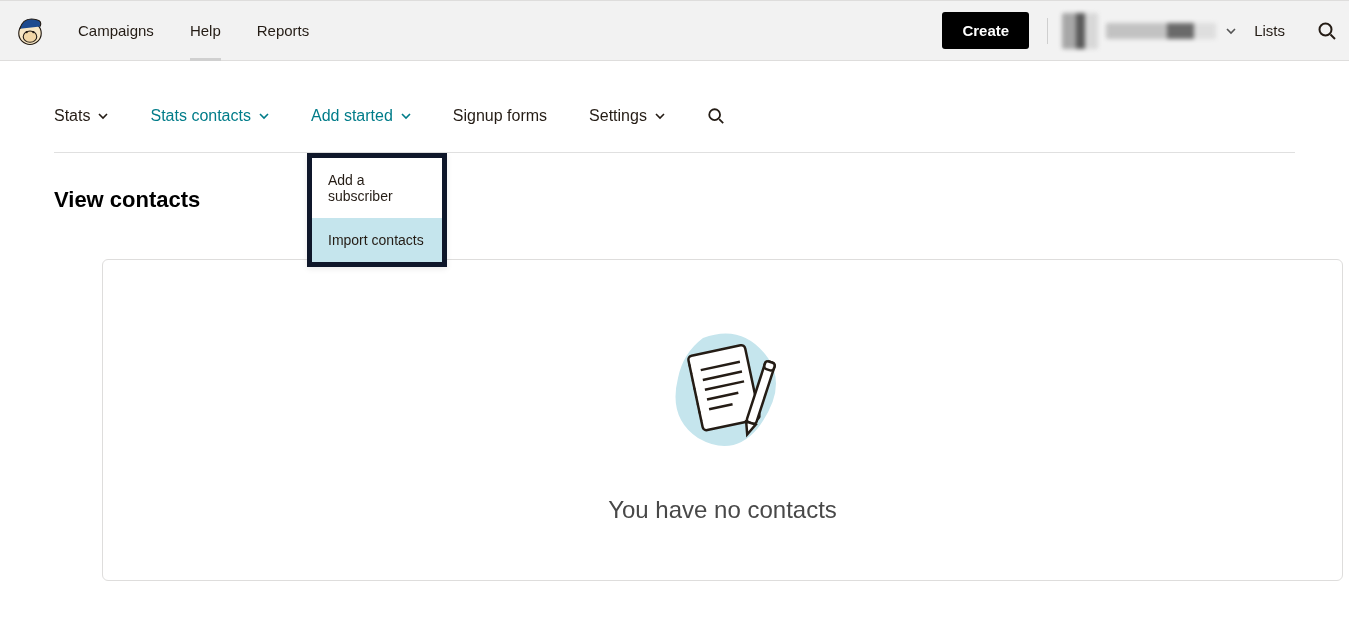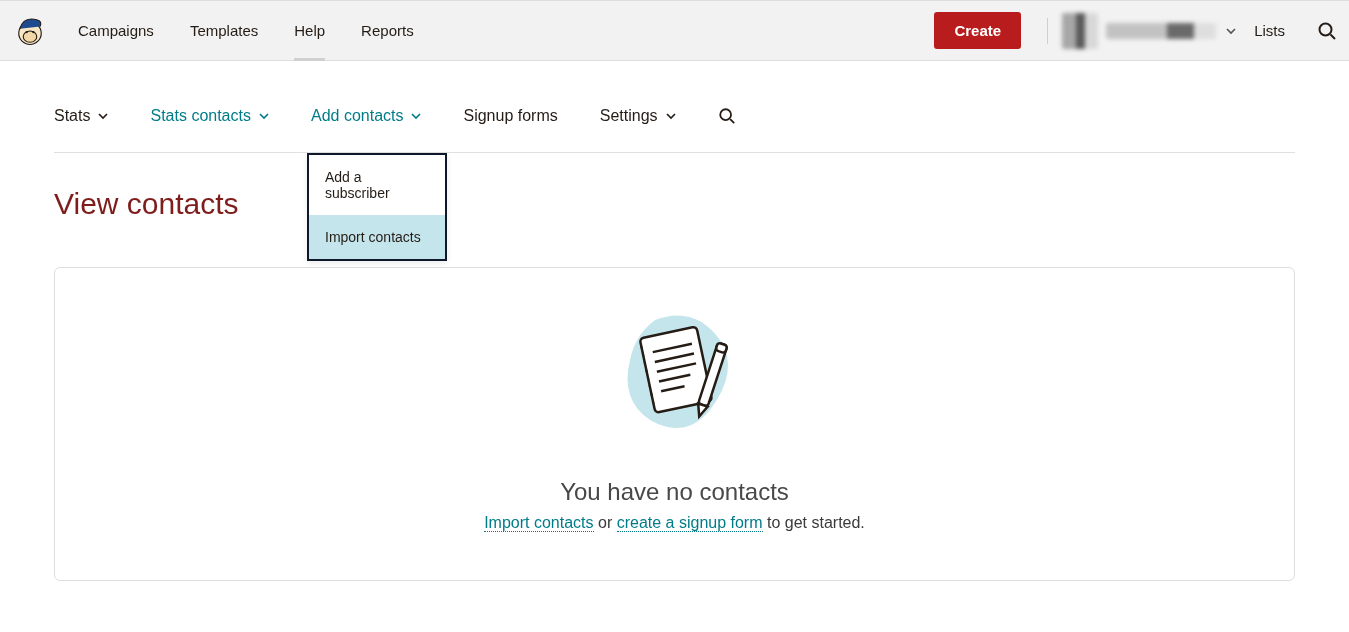--- a/index.html
+++ b/index.html
@@ -50,29 +50,29 @@
     height: 3px;
     background: #d0d0d0;
   }
   .topbar-right {
     margin-left: auto;
     display: flex;
     align-items: center;
     height: 100%;
   }
   .create-btn {
-    background: #b91c1c;
+    background: #000000;
     color: #fff;
     border: none;
     padding: 10px 20px;
     font-size: 15px;
     font-weight: 600;
     border-radius: 3px;
     cursor: pointer;
-    margin-right: 26px;
+    margin-right: 18px;
   }
   .sep {
     width: 1px;
     height: 26px;
     background: #cfcfcf;
     margin-right: 14px;
   }
   .profile-area {
     display: flex;
     align-items: center;
@@ -146,50 +146,51 @@
     display:flex;
     align-items:center;
   }
 
   .dropdown {
     position: absolute;
     top: 74px;
     left: 253px;
     width: 140px;
     background: #fff;
-    border: 2px solid #0f172a;
+    border: 5px solid #0f172a;
     box-shadow: 0 2px 6px rgba(0,0,0,0.08);
     z-index: 10;
   }
   .dropdown-item {
     padding: 14px 16px;
     font-size: 14px;
     color: #241c15;
     cursor: pointer;
   }
   .dropdown-item.hover {
     background: #c5e5ed;
   }
 
   h1.page-title {
-    font-size: 30px;
-    font-weight: 400;
-    color: #7f1d1d;
+    font-size: 22px;
+    font-weight: 700;
+    color: #000000;
     margin-top: 34px;
   }
 
   .empty-box {
     border: 1px solid #dedddc;
     border-radius: 6px;
     margin-top: 46px;
-    padding: 32px 20px 48px;
+    padding: 58px 20px 48px;
     display: flex;
     flex-direction: column;
     align-items: center;
     width: 100%;
+    margin-left: 48px;
   }
   .illus {
     width: 150px;
     height: 150px;
     position: relative;
     margin-bottom: 28px;
   }
   .empty-title {
     font-size: 24px;
     color: #484848;
@@ -214,21 +215,20 @@
     <svg width="36" height="36" viewBox="0 0 64 64">
       <circle cx="32" cy="36" r="20" fill="#f7e7c6" stroke="#241c15" stroke-width="2"></circle>
       <ellipse cx="32" cy="42" rx="12" ry="10" fill="#f2d7a7" stroke="#241c15" stroke-width="2"></ellipse>
       <path d="M14 28 Q20 6 44 12 Q54 14 50 24" fill="#1e4b8f" stroke="#241c15" stroke-width="2"></path>
       <circle cx="26" cy="34" r="2" fill="#241c15"></circle>
       <circle cx="38" cy="34" r="2" fill="#241c15"></circle>
     </svg>
   </div>
   <nav class="main-nav">
     <a>Campaigns</a>
-    <a>Templates</a>
     <a class="active">Help</a>
     <a>Reports</a>
   </nav>
   <div class="topbar-right">
     <button class="create-btn">Create</button>
     <div class="sep"></div>
     <div class="profile-area">
       <div class="profile-avatar"></div>
       <div class="profile-name"></div>
       <span class="chev-down">
@@ -260,21 +260,21 @@
     </div>
     <div class="subnav-item teal">
       <span>Stats contacts</span>
       <span class="chev">
         <svg width="10" height="10" viewBox="0 0 10 10">
             <path d="M1 3 L5 7 L9 3" fill="none" stroke="#007c89" stroke-width="1.6"></path>
           </svg>
       </span>
     </div>
     <div class="subnav-item teal">
-      <span>Add contacts</span>
+      <span>Add started</span>
       <span class="chev">
         <svg width="10" height="10" viewBox="0 0 10 10">
             <path d="M1 3 L5 7 L9 3" fill="none" stroke="#007c89" stroke-width="1.6"></path>
           </svg>
       </span>
     </div>
     <div class="subnav-item">
       <span>Signup forms</span>
     </div>
     <div class="subnav-item">
@@ -314,18 +314,15 @@
           <line x1="58" y1="88" x2="82" y2="88" stroke="#241c15" stroke-width="2.5"></line>
         </g>
         <g transform="rotate(18 110 80)">
           <rect x="106" y="42" width="10" height="64" rx="3" fill="#fff" stroke="#241c15" stroke-width="2.5"></rect>
           <path d="M106 106 L116 106 L111 118 Z" fill="#fff" stroke="#241c15" stroke-width="2.5"></path>
           <rect x="106" y="42" width="10" height="8" rx="3" fill="#fff" stroke="#241c15" stroke-width="2.5"></rect>
         </g>
       </svg>
     </div>
     <div class="empty-title">You have no contacts</div>
-    <div class="empty-sub">
-      <a>Import contacts</a><span> or </span><a>create a signup form</a><span> to get started.</span>
-    </div>
   </div>
 
 </div>
 
 </body></html>

